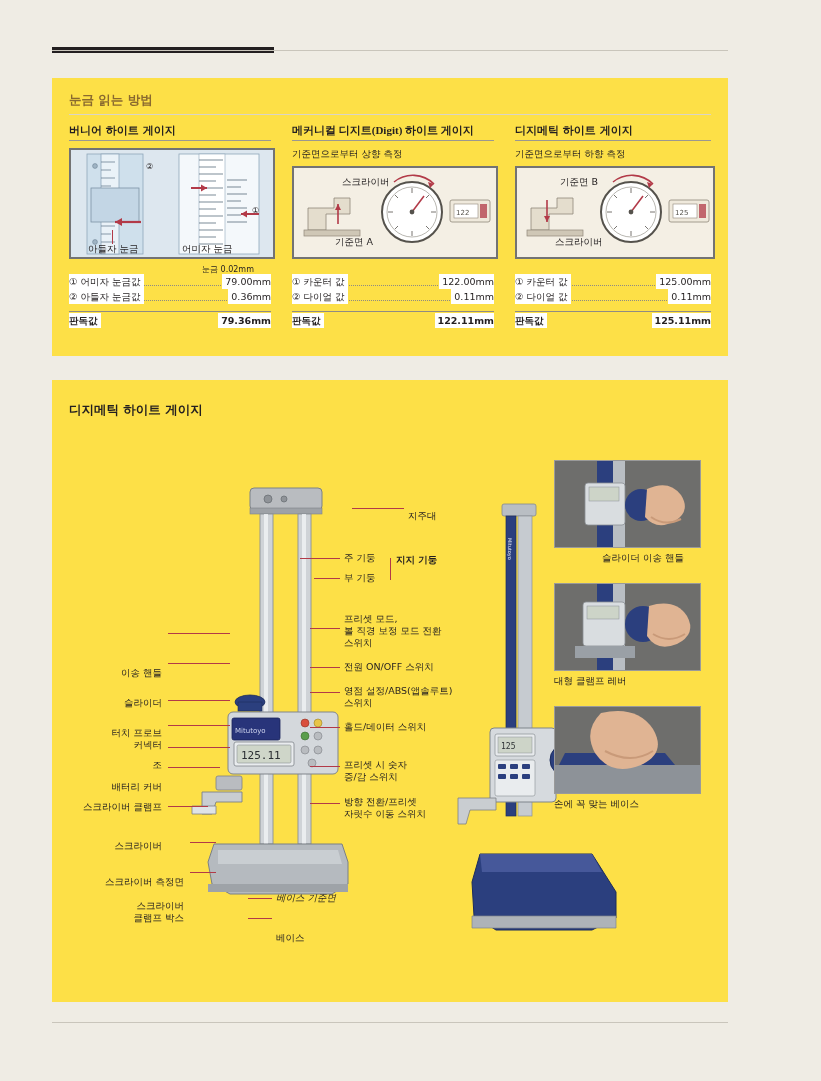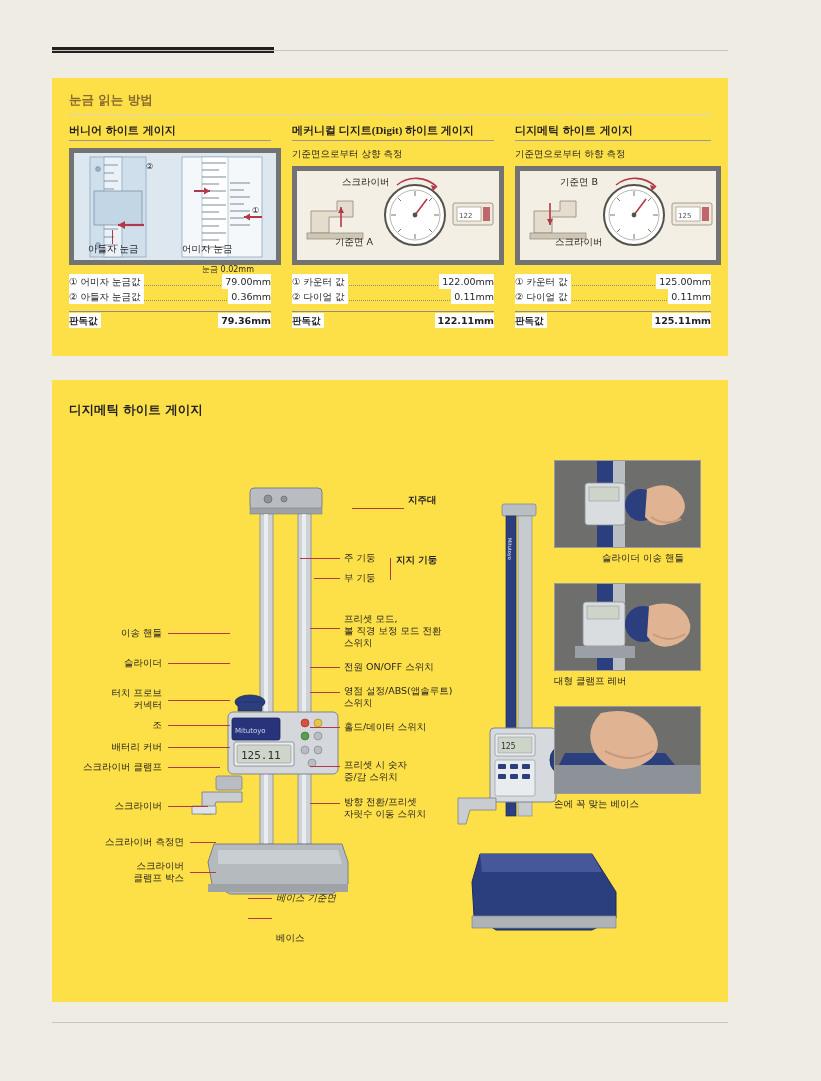--- a/index.html
+++ b/index.html
@@ -28,39 +28,39 @@
     position:absolute;
   }
   #panel-reading .panel-title{left:17px;top:14px;color:#8a6a2f;}
   .title-underline{position:absolute;left:17px;top:36px;width:642px;height:1px;background:#d9d4c8;}
   #panel-gauge .panel-title{left:17px;top:22px;color:#231f20;font-size:12.5px;}
 
   .col-title{position:absolute;font-size:11px;font-weight:bold;color:#231f20;}
   .col-rule{position:absolute;height:1px;background:#9c9890;}
 
   
-  .illus{position:absolute;border:5px solid #737373;background:#e9eef2;overflow:hidden;}
+  .illus{position:absolute;border:2px solid #737373;background:#e9eef2;overflow:hidden;}
   .illus.blue{background:#dde7ef;}
   .illus.tan{background:#f2ede4;}
 
   .capt{position:absolute;font-size:9.5px;color:#231f20;}
 
   
   .spec{position:absolute;font-size:9.5px;color:#231f20;}
   .spec .row{position:relative;height:15px;line-height:15px;}
   .spec .lbl{position:absolute;left:0;top:0;background:#fff;padding-right:3px;z-index:2;}
   .spec .val{position:absolute;right:0;top:0;background:#fff;padding-left:3px;z-index:2;text-align:right;}
   .spec .dots{position:absolute;left:0;right:0;top:11px;border-bottom:1px dotted #8f8b84;z-index:1;}
   .spec .hr{position:absolute;left:0;right:0;top:0;border-top:1px solid #8f8b84;}
   .spec .row.total{font-weight:bold;}
   .scale-note{position:absolute;font-size:8px;color:#231f20;}
 
   
   .lbl-c{position:absolute;font-size:9.5px;line-height:12px;color:#231f20;}
-  .lbl-c.r{text-align:right;}
+  .lbl-c.r{text-align:right;margin-top:40px;}
   .ln{position:absolute;background:#b23a48;}
   .ln.h{height:1px;}
   .ln.v{width:1px;}
 
   
   .photo{position:absolute;background:#6f6f6f;border:1px solid #9a9a9a;overflow:hidden;}
   .photo-cap{position:absolute;font-size:9.5px;color:#231f20;}
 
   
   svg{display:block;}
@@ -319,21 +319,21 @@
         <rect x="44" y="296" width="26" height="14" rx="2" fill="#b9bcc0" stroke="#7d8287" stroke-width="0.8"></rect>
         <path d="M30 312 L70 312 L70 322 L44 322 L40 334 L30 334 Z" fill="#c9cdd1" stroke="#7d8287" stroke-width="0.9"></path>
         <path d="M20 326 L44 326 L44 334 L20 334 Z" fill="#dfe3e6" stroke="#7d8287" stroke-width="0.8"></path>
 
         <path d="M42 364 L170 364 L176 382 L176 404 L160 414 L58 414 L40 404 L36 382 Z" fill="#b5babf" stroke="#7b8086" stroke-width="1"></path>
         <path d="M46 370 L166 370 L170 384 L46 384 Z" fill="#c9ced2"></path>
         <path d="M36 404 L176 404 L176 412 L36 412 Z" fill="#9ea3a8"></path>
       </svg>
     </div>
 
-    <div class="lbl-c" style="left:356px;top:114px;font-weight:bold;">지주대</div>
+    <div class="lbl-c" style="left:356px;top:130px;">지주대</div>
     <div class="ln h" style="left:300px;top:128px;width:52px;"></div>
 
     <div class="lbl-c" style="left:292px;top:172px;">주 기둥</div>
     <div class="ln h" style="left:248px;top:178px;width:40px;"></div>
     <div class="lbl-c" style="left:292px;top:192px;">부 기둥</div>
     <div class="ln h" style="left:262px;top:198px;width:26px;"></div>
     <div class="lbl-c" style="left:344px;top:174px;font-weight:bold;">지지 기둥</div>
     <div class="ln v" style="left:338px;top:178px;height:22px;"></div>
 
     <div class="lbl-c" style="left:292px;top:233px;white-space:pre-line;">프리셋 모드,

